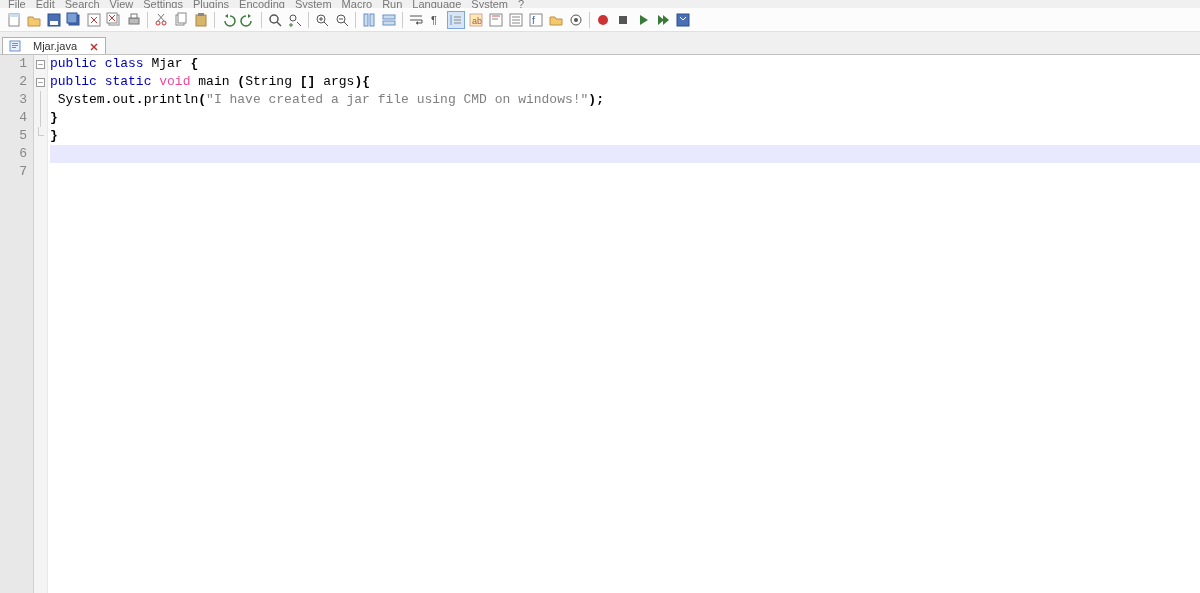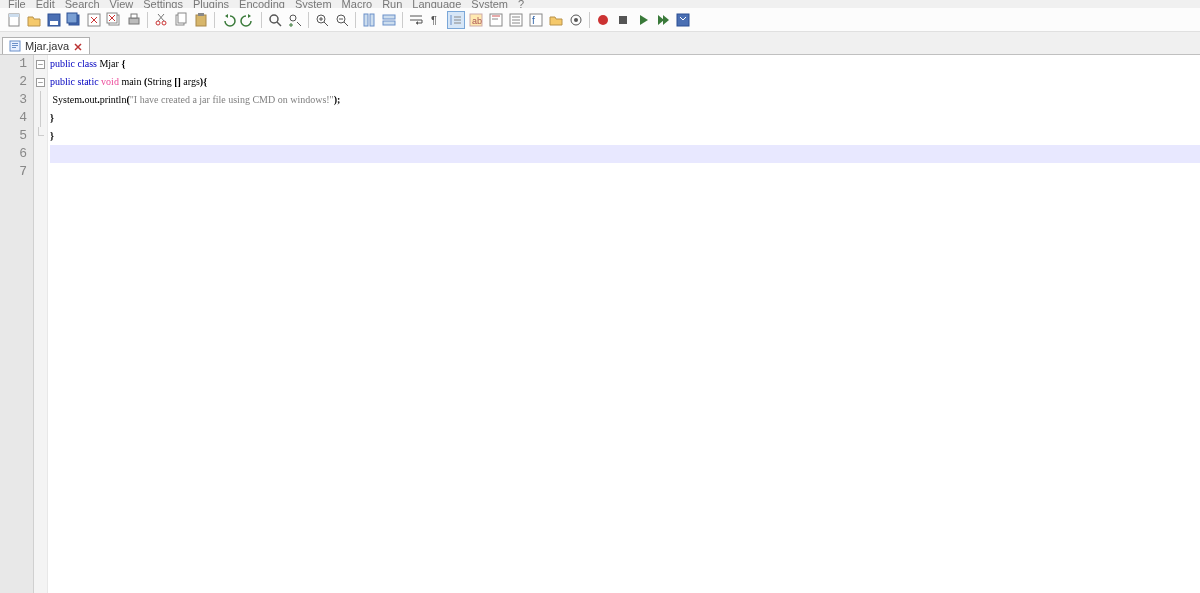--- a/index.html
+++ b/index.html
@@ -49,21 +49,21 @@
   .tabbar {
     display: flex;
     align-items: flex-end;
     height: 22px;
     background: #f0f0f0;
     padding-left: 2px;
   }
   .tab {
     display: flex;
     align-items: flex-end;
-    gap: 4px;
+    gap: 12px;
     padding: 2px 6px;
     background: #fff;
     border: 1px solid #b0b0b0;
     border-bottom: none;
     font-size: 11px;
     color: #333;
     cursor: pointer;
   }
   .tab .file-icon { width: 12px; height: 12px; }
   .tab .close { width: 10px; height: 10px; cursor: pointer; }
@@ -115,22 +115,22 @@
   .foldcol .corner {
     display: inline-block;
     width: 6px; height: 9px;
     border-left: 1px solid #ccc;
     border-bottom: 1px solid #ccc;
     margin-top: 0;
     vertical-align: top;
   }
   .code {
     flex: 1;
-    font-family: Liberation Serif, serif;
-    font-size: 10px;
+    font-family: Liberation Mono, monospace;
+    font-size: 13px;
     line-height: 18px;
     padding-left: 2px;
     white-space: pre;
   }
   .line { height: 18px; }
   .line.current { background: #e8e8ff; }
   .kw { color: #0000c0; }
   .type { color: #ec4899; }
   .cls { color: #000; }
   .punct { color: #000; font-weight: bold; }

